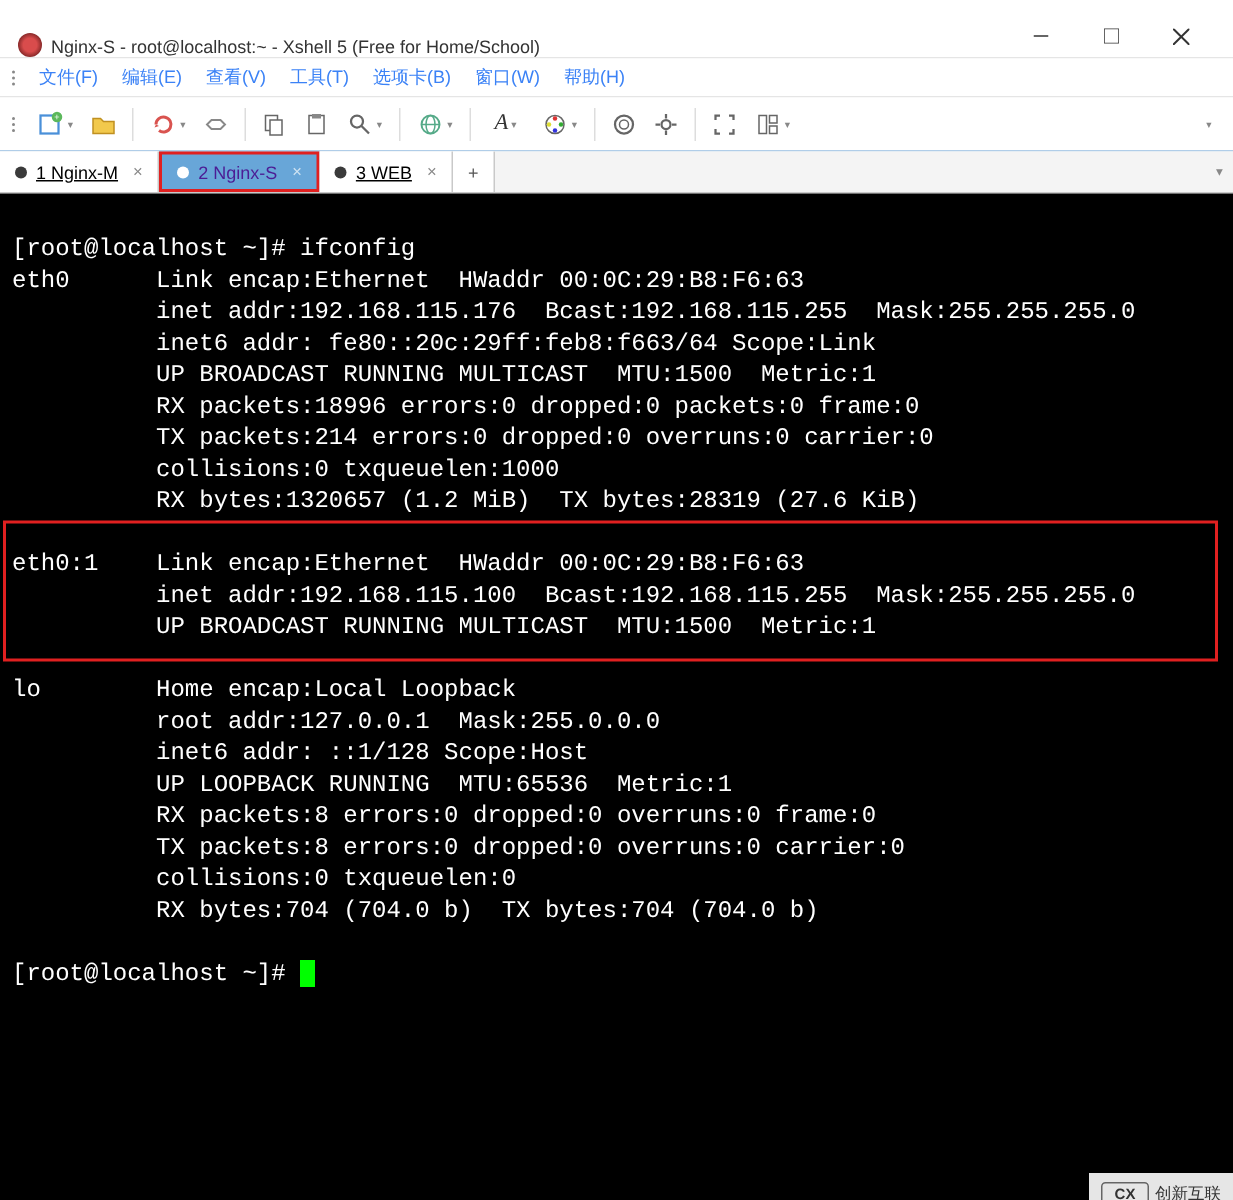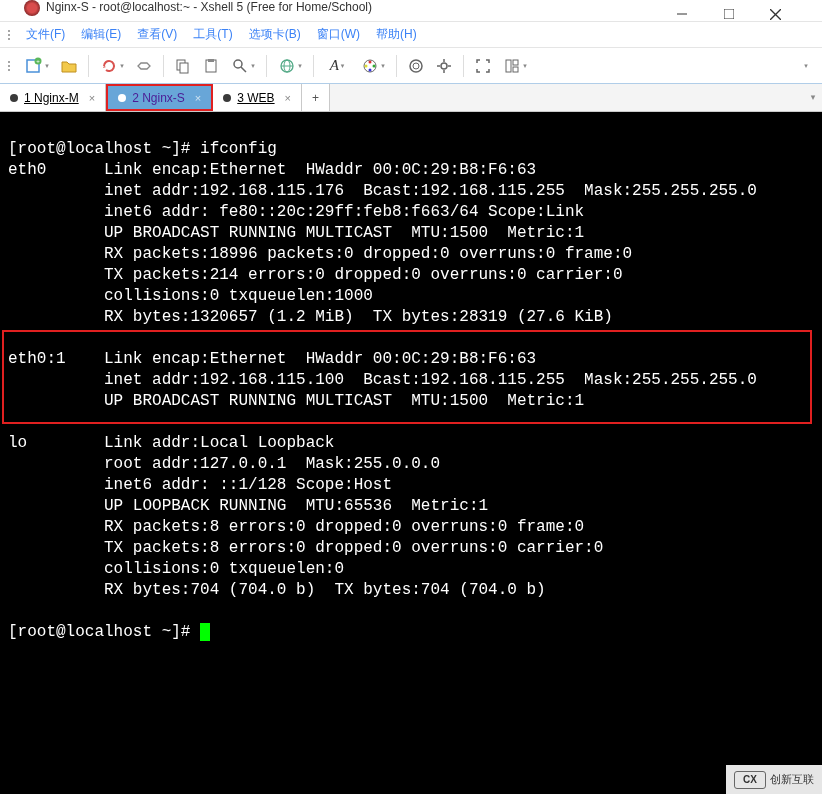--- a/index.html
+++ b/index.html
@@ -1,17 +1,17 @@
 <!DOCTYPE html>
 <html><head>
 <meta charset="utf-8">
 <style>
 * { margin: 0; padding: 0; box-sizing: border-box; }
 body { font-family: "Microsoft YaHei", "Segoe UI", Tahoma, sans-serif; font-size: 12px; background: #fff; width: 822px; }
-.titlebar { display: flex; align-items: flex-start; height: 22px; background: #fff; border-bottom: 1px solid #e5e5e5; padding: 0 24px; }
+.titlebar { display: flex; align-items: flex-end; height: 39px; background: #fff; border-bottom: 1px solid #e5e5e5; padding: 0 12px; }
 .title-icon { width: 16px; height: 16px; background: radial-gradient(circle, #d94c4c 40%, #8a2a2a 70%); border-radius: 50%; margin-right: 6px; }
 .title-text { flex: 1; color: #333; font-size: 12px; }
 .win-controls { display: flex; gap: 2px; }
 .win-btn { width: 45px; height: 28px; display: flex; align-items: center; justify-content: center; color: #333; font-size: 13px; }
 .win-btn.close { color: #333; }
 .menubar { display: flex; height: 26px; align-items: center; padding: 0 4px; background: #fff; border-bottom: 1px solid #e5e5e5; }
 .menu-handle { width: 6px; height: 18px; display: flex; flex-direction: column; justify-content: center; gap: 2px; margin: 0 4px; }
 .menu-handle span { width: 2px; height: 2px; background: #888; border-radius: 50%; display: inline-block; }
 .menu-item { padding: 3px 8px; color: #3b82f6; }
 .toolbar { display: flex; height: 36px; align-items: center; padding: 0 4px; background: #fff; border-bottom: 1px solid #b0cde8; gap: 2px; }
@@ -213,30 +213,30 @@
       <span class="dd" style="font-size:9px">▾</span>
     </div>
 </div>
 
 <div class="terminal">
 <span>[root@localhost ~]# </span><span>ifconfig</span>
 <span>eth0</span>      <span>Link encap:Ethernet  HWaddr 00:0C:29:B8:F6:63</span>
           <span>inet addr:192.168.115.176  Bcast:192.168.115.255  Mask:255.255.255.0</span>
           <span>inet6 addr: fe80::20c:29ff:feb8:f663/64 Scope:Link</span>
           <span>UP BROADCAST RUNNING MULTICAST  MTU:1500  Metric:1</span>
-          <span>RX packets:18996 packets:0 dropped:0 overruns:0 frame:0</span>
+          <span>RX packets:18996 errors:0 dropped:0 packets:0 frame:0</span>
           <span>TX packets:214 errors:0 dropped:0 overruns:0 carrier:0</span>
           <span>collisions:0 txqueuelen:1000</span>
           <span>RX bytes:1320657 (1.2 MiB)  TX bytes:28319 (27.6 KiB)</span>
 
 <span>eth0:1</span>    <span>Link encap:Ethernet  HWaddr 00:0C:29:B8:F6:63</span>
           <span>inet addr:192.168.115.100  Bcast:192.168.115.255  Mask:255.255.255.0</span>
           <span>UP BROADCAST RUNNING MULTICAST  MTU:1500  Metric:1</span>
 
-<span>lo</span>        <span>Link addr:Local Loopback</span>
+<span>lo</span>        <span>Home encap:Local Loopback</span>
           <span>root addr:127.0.0.1  Mask:255.0.0.0</span>
           <span>inet6 addr: ::1/128 Scope:Host</span>
           <span>UP LOOPBACK RUNNING  MTU:65536  Metric:1</span>
           <span>RX packets:8 errors:0 dropped:0 overruns:0 frame:0</span>
           <span>TX packets:8 errors:0 dropped:0 overruns:0 carrier:0</span>
           <span>collisions:0 txqueuelen:0</span>
           <span>RX bytes:704 (704.0 b)  TX bytes:704 (704.0 b)</span>
 
 <span>[root@localhost ~]# </span><span class="cursor"></span>
 <div class="hl-box hl1"></div>

